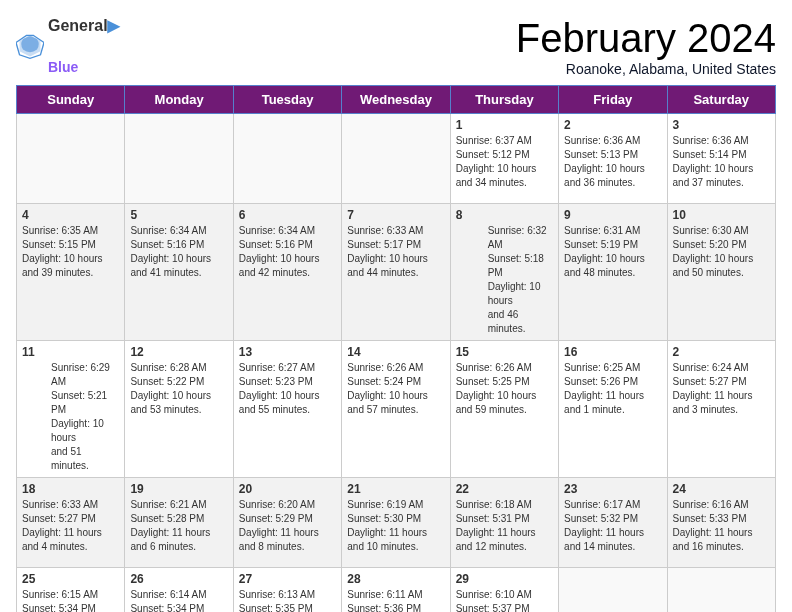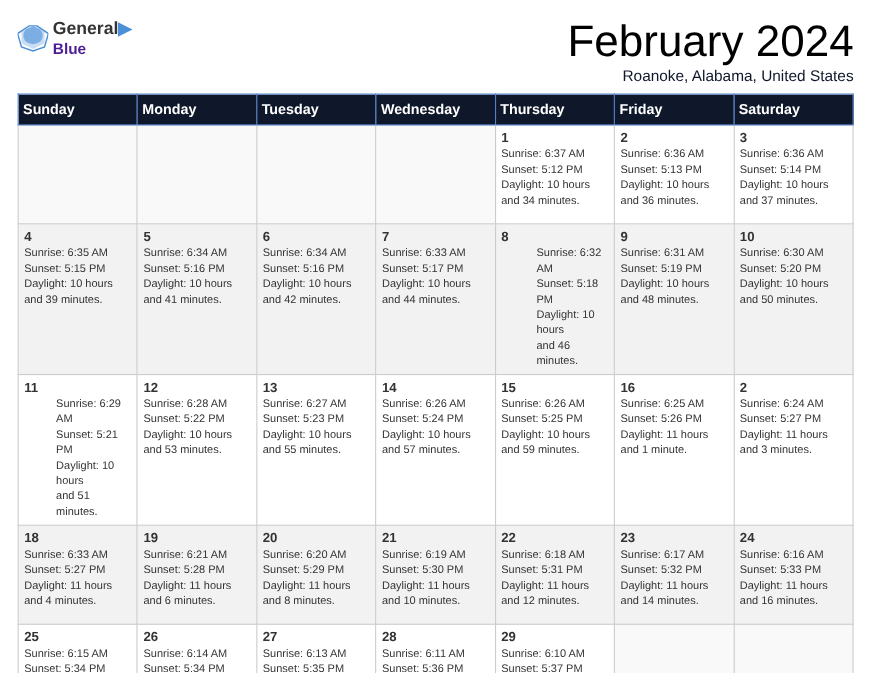--- a/index.html
+++ b/index.html
@@ -36,26 +36,26 @@
     .location {
       font-size: 14px;
       color: #0f172a;
     }
     .calendar {
       width: 100%;
       border-collapse: collapse;
       border: 1px solid #ccc;
     }
     .calendar th {
-      background-color: #0f172a;
+      background-color: #701a75;
       color: #fff;
       font-size: 13px;
       font-weight: bold;
       padding: 6px 4px;
-      text-align: left;
+      text-align: center;
       border: 1px solid #5580cc;
     }
     .calendar td {
       width: 108px;
       vertical-align: top;
       padding: 4px 5px;
       border: 1px solid #ccc;
       font-size: 10.5px;
       color: #333;
       background: #fff;
@@ -84,21 +84,21 @@
 <div class="header">
   <div class="logo">
     <svg class="logo-icon" viewBox="0 0 32 32">
       <rect x="0" y="0" width="32" height="32" fill="none"></rect>
       <polygon points="16,4 28,10 28,22 16,28 4,22 4,10" fill="#4a90d9" opacity="0.3"></polygon>
       <polygon points="20,4 32,12 28,26 16,30 4,26 0,12 12,4" fill="none" stroke="#4a90d9" stroke-width="1.5"></polygon>
       <path d="M8 8 Q16 2 24 8 Q28 14 24 20 Q16 26 8 20 Q4 14 8 8Z" fill="#4a90d9" opacity="0.6"></path>
     </svg>
     <div>
       <div style="font-size:16px;font-weight:bold;color:#333;">General<span style="color:#4a90d9;">▶</span></div>
-      <div style="font-size:14px;color:#4c1d95;font-weight:bold;">Blue</div>
+      <div style="font-size:14px;color:#8b5cf6;font-weight:bold;margin-top:24px;">Blue</div>
     </div>
   </div>
   <div class="title-block">
     <div class="month-title">February 2024</div>
     <div class="location">Roanoke, Alabama, United States</div>
   </div>
 </div>
 
 <table class="calendar">
   <thead>

